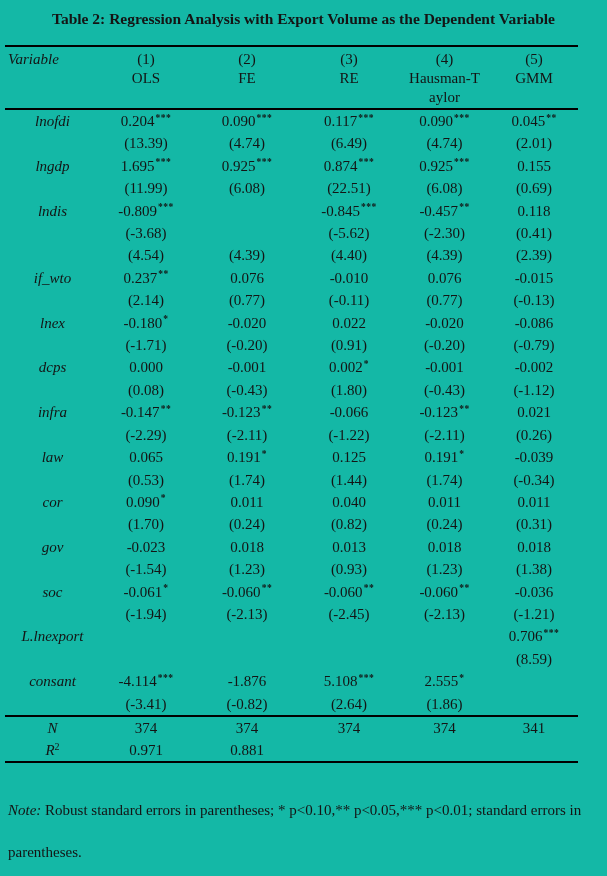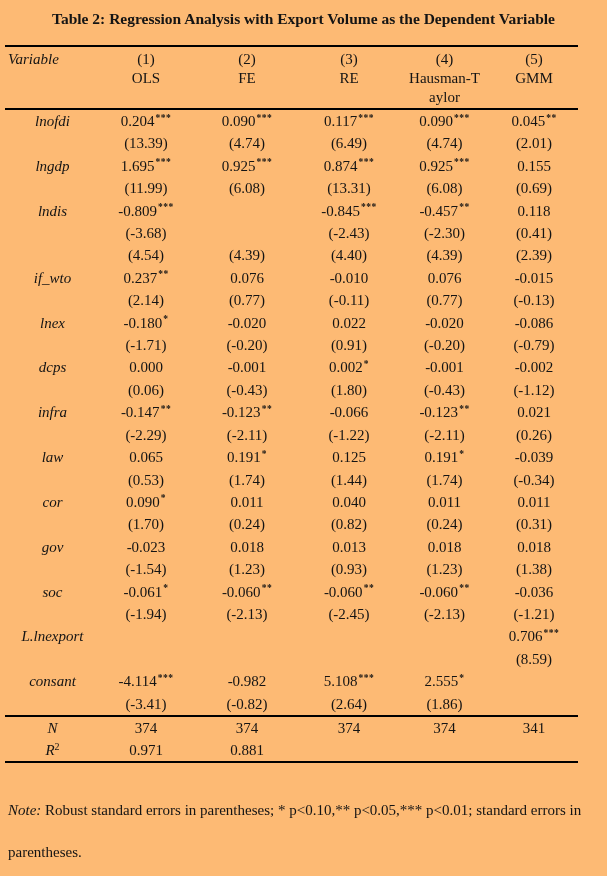--- a/index.html
+++ b/index.html
@@ -1,17 +1,17 @@
 <!DOCTYPE html>
 <html><head>
 <meta charset="utf-8">
 <style>
   html,body{margin:0;padding:0;background:#fff;}
   .page{
-    width:607px;height:876px;background:#fdba74;
+    width:607px;height:876px;background:#14b8a6;
     font-family:"Liberation Serif", serif;color:#141414;
     box-sizing:border-box;padding-top:8px;overflow:hidden;position:relative;
   }
   .title{
     text-align:center;font-weight:bold;font-size:15.5px;line-height:21px;
     margin:0 8px 16px 8px;white-space:nowrap;
   }
   table.reg{
     border-collapse:collapse;table-layout:fixed;
     margin-left:5px;width:573px;
@@ -105,37 +105,37 @@
             <td><span>1.695</span><span class="stars">***</span></td>
             <td><span>0.925</span><span class="stars">***</span></td>
             <td><span>0.874</span><span class="stars">***</span></td>
             <td><span>0.925</span><span class="stars">***</span></td>
             <td><span>0.155</span></td>
           </tr>
           <tr class="t-row">
             <td class="var"></td>
             <td>(11.99)</td>
             <td>(6.08)</td>
-            <td>(13.31)</td>
+            <td>(22.51)</td>
             <td>(6.08)</td>
             <td>(0.69)</td>
           </tr>
           <tr class="coef-row">
             <td class="var">lndis</td>
             <td><span>-0.809</span><span class="stars">***</span></td>
             <td></td>
             <td><span>-0.845</span><span class="stars">***</span></td>
             <td><span>-0.457</span><span class="stars">**</span></td>
             <td><span>0.118</span></td>
           </tr>
           <tr class="t-row">
             <td class="var"></td>
             <td>(-3.68)</td>
             <td></td>
-            <td>(-2.43)</td>
+            <td>(-5.62)</td>
             <td>(-2.30)</td>
             <td>(0.41)</td>
           </tr>
           <tr class="t-row">
             <td class="var"></td>
             <td>(4.54)</td>
             <td>(4.39)</td>
             <td>(4.40)</td>
             <td>(4.39)</td>
             <td>(2.39)</td>
@@ -175,21 +175,21 @@
           <tr class="coef-row">
             <td class="var">dcps</td>
             <td><span>0.000</span></td>
             <td><span>-0.001</span></td>
             <td><span>0.002</span><span class="stars">*</span></td>
             <td><span>-0.001</span></td>
             <td><span>-0.002</span></td>
           </tr>
           <tr class="t-row">
             <td class="var"></td>
-            <td>(0.06)</td>
+            <td>(0.08)</td>
             <td>(-0.43)</td>
             <td>(1.80)</td>
             <td>(-0.43)</td>
             <td>(-1.12)</td>
           </tr>
           <tr class="coef-row">
             <td class="var">infra</td>
             <td><span>-0.147</span><span class="stars">**</span></td>
             <td><span>-0.123</span><span class="stars">**</span></td>
             <td><span>-0.066</span></td>
@@ -280,21 +280,21 @@
             <td class="var"></td>
             <td></td>
             <td></td>
             <td></td>
             <td></td>
             <td>(8.59)</td>
           </tr>
           <tr class="coef-row">
             <td class="var">consant</td>
             <td><span>-4.114</span><span class="stars">***</span></td>
-            <td><span>-0.982</span></td>
+            <td><span>-1.876</span></td>
             <td><span>5.108</span><span class="stars">***</span></td>
             <td><span>2.555</span><span class="stars">*</span></td>
             <td></td>
           </tr>
           <tr class="t-row">
             <td class="var"></td>
             <td>(-3.41)</td>
             <td>(-0.82)</td>
             <td>(2.64)</td>
             <td>(1.86)</td>

